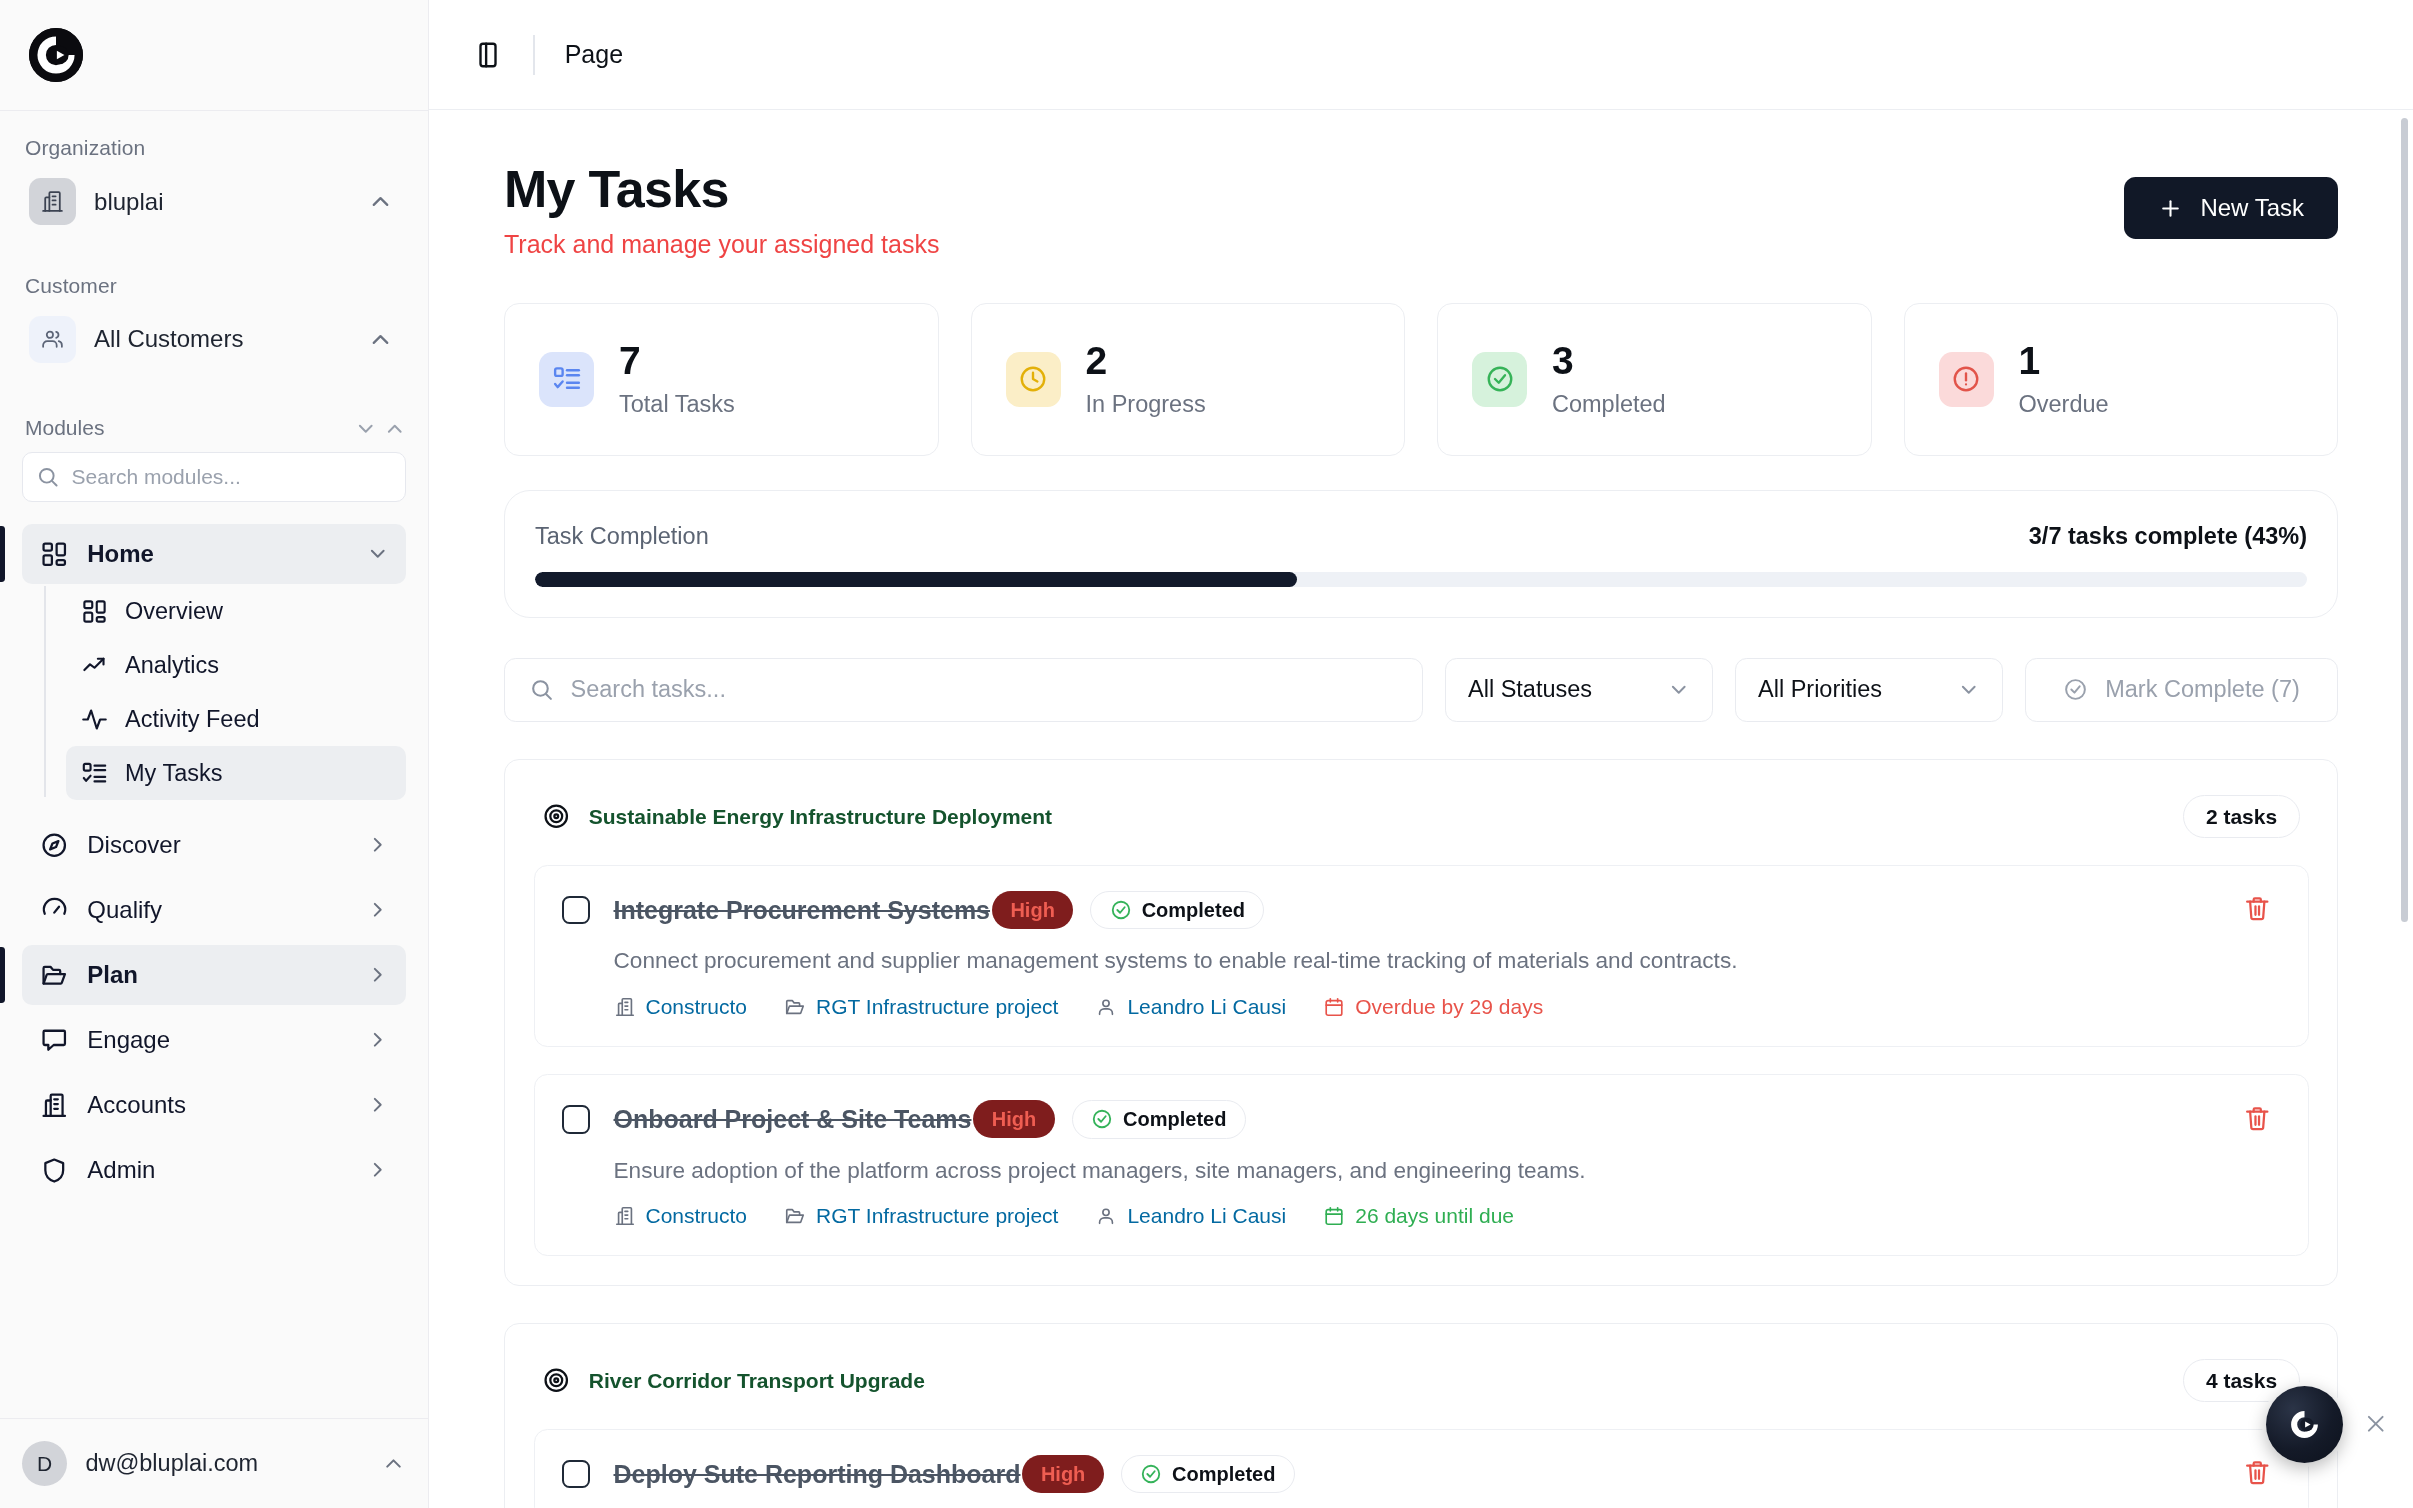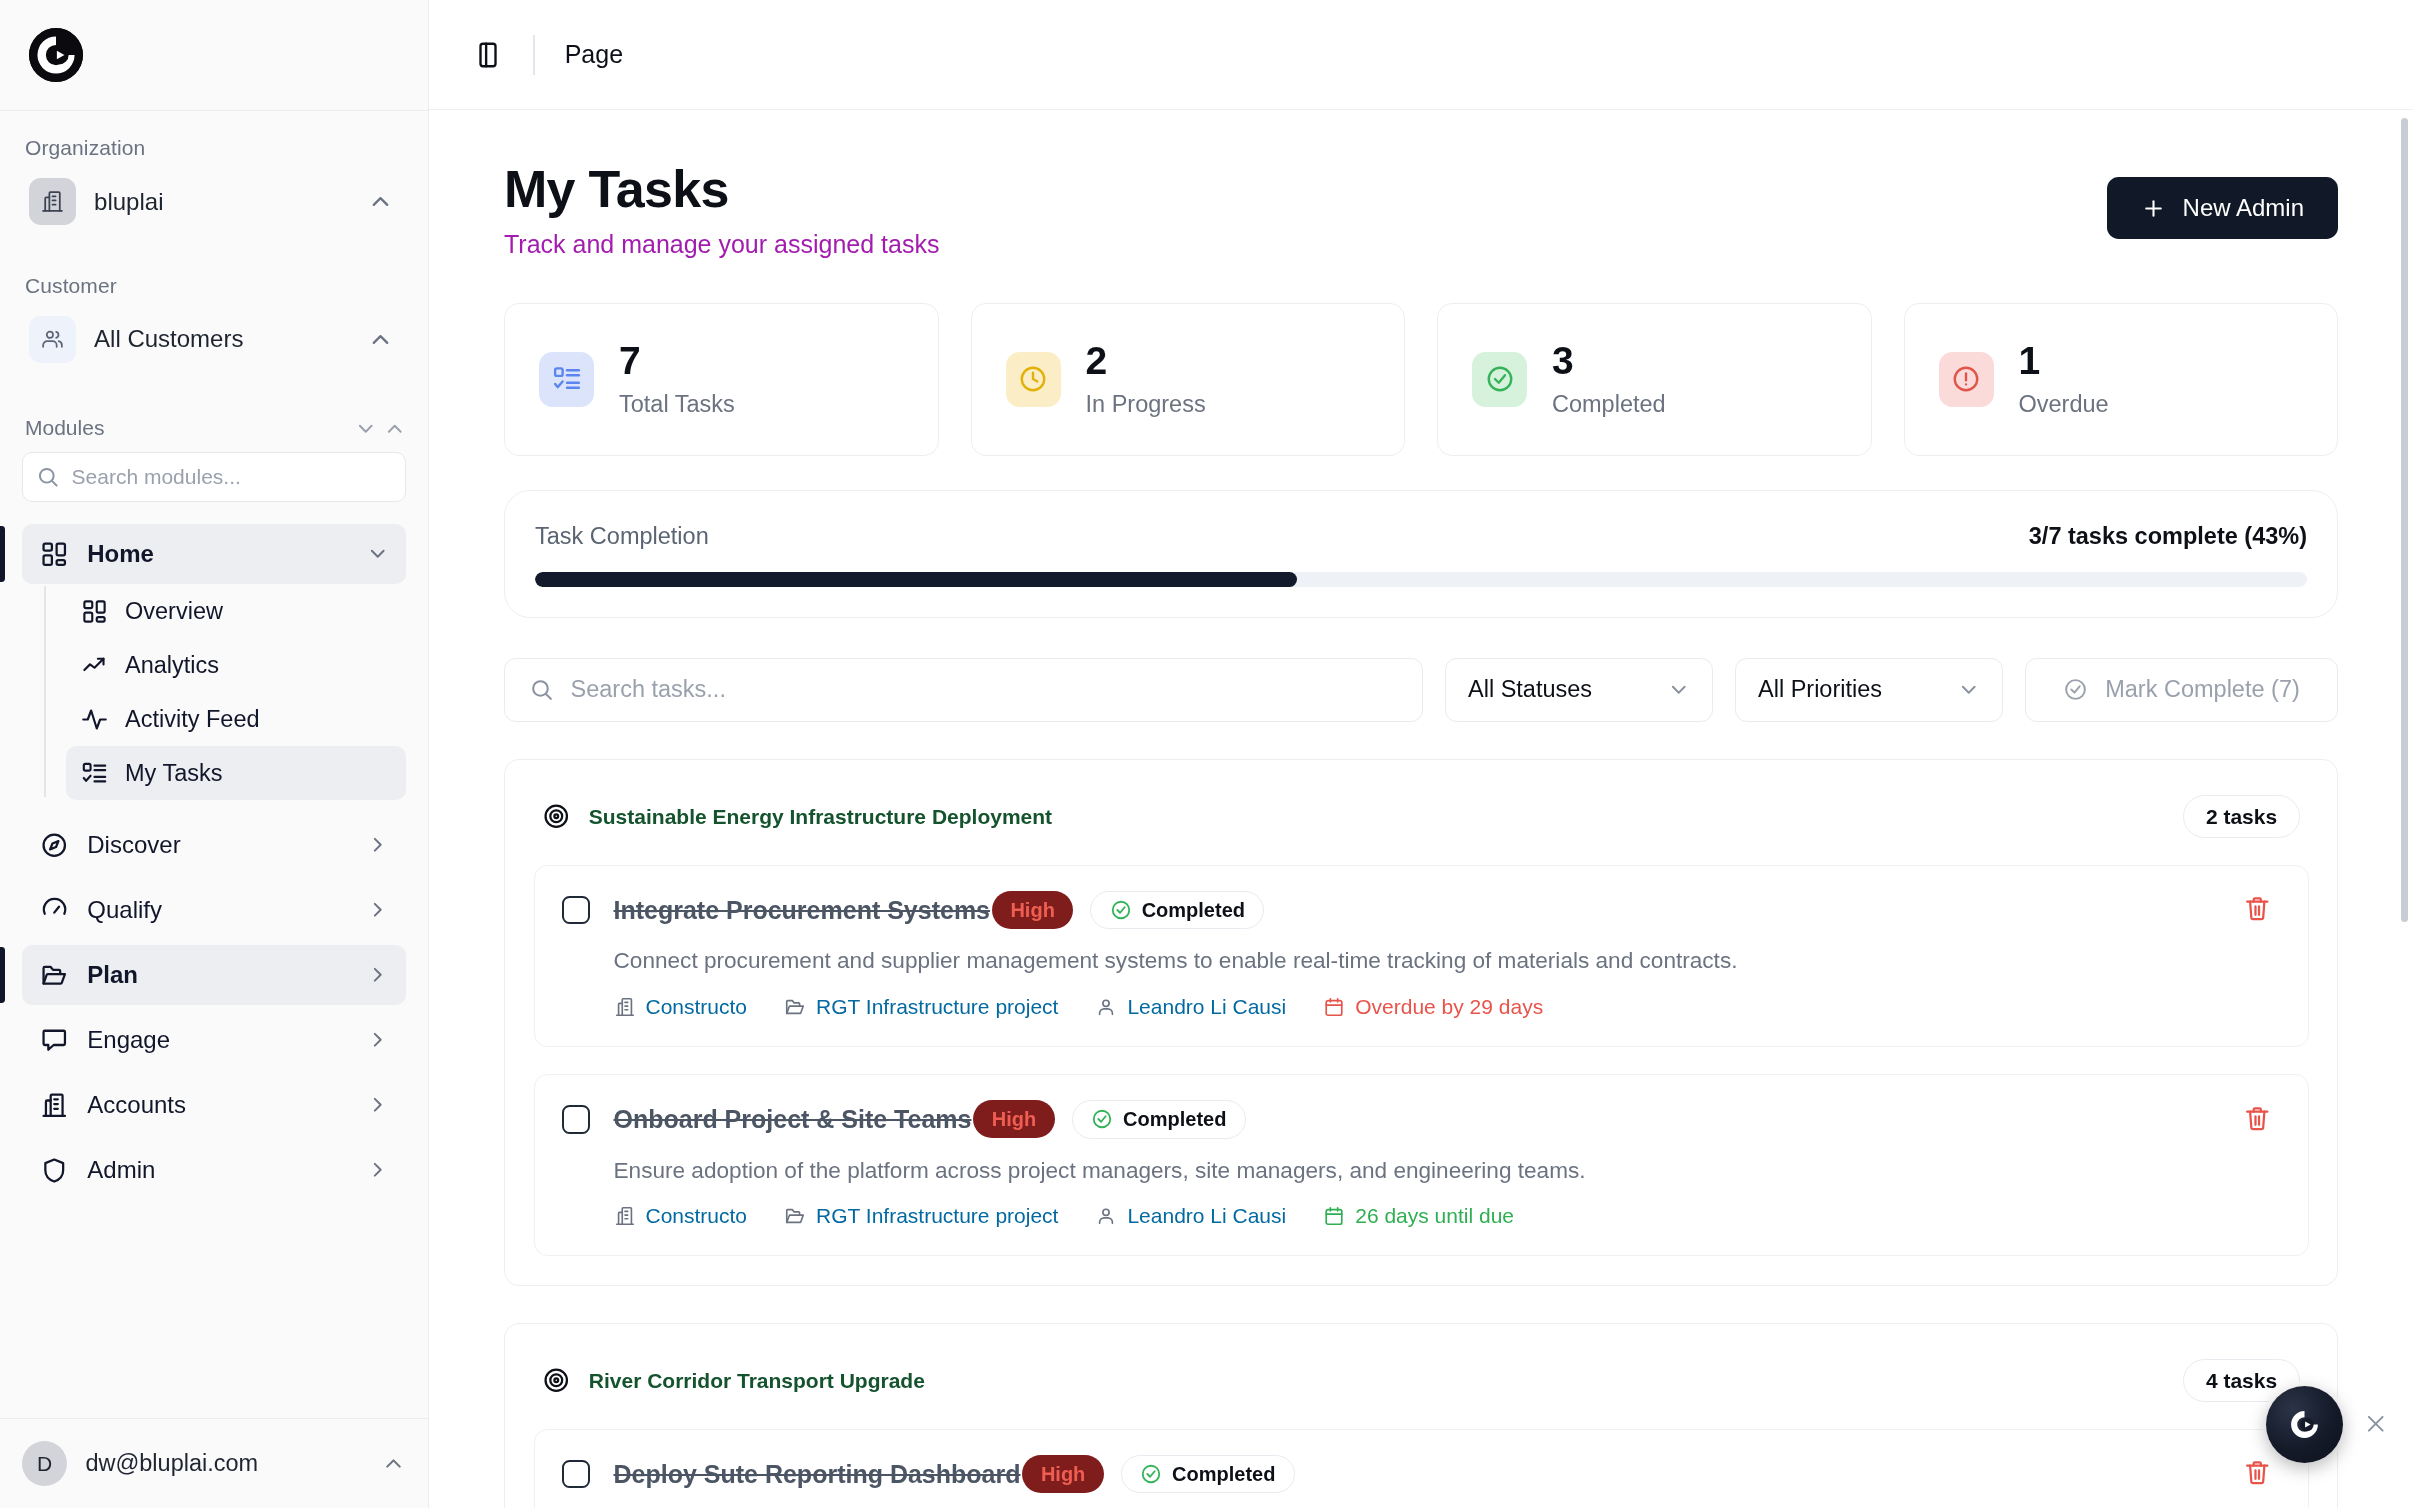--- a/index.html
+++ b/index.html
@@ -136,21 +136,21 @@
   .panel-toggle { width: 30px; height: 30px; color: #0d1117; cursor: pointer; }
   .topbar-div { width: 1.7px; height: 40px; background: #e3e6ec; margin: 0 30px; }
   .topbar-title { font-size: 25px; color: #0d1117; }
 
   .content { flex: 1 1 auto; overflow: hidden; padding: 0 0 0 0; position: relative; }
   .content-inner { padding: 52px 75px 0 75px; }
 
   .page-head { display: flex; align-items: flex-start; }
   .page-head .ph-text { flex: 1 1 auto; }
   .page-title { font-size: 52px; font-weight: 700; color: #0d1117; letter-spacing: -0.7px; line-height: 1.05; }
-  .page-sub { font-size: 25px; color: #a21caf; margin-top: 13.4px; }
+  .page-sub { font-size: 25px; color: #ef4444; margin-top: 13.4px; }
   .btn-new {
     display: flex; align-items: center; justify-content: center;
     background: #111827; color: #fff; border: 0; cursor: pointer;
     height: 62px; padding: 0 34px; border-radius: 11.7px;
     font-size: 24px; font-family: inherit; font-weight: 500;
     margin-top: 15px;
   }
   .btn-new svg { width: 25px; height: 25px; margin-right: 17px; }
 
   .stats { display: flex; gap: 32px; margin-top: 44px; }
@@ -507,21 +507,21 @@
         <div class="page-head">
           <div class="ph-text">
             <div class="page-title">My Tasks</div>
             <div class="page-sub">Track and manage your assigned tasks</div>
           </div>
           <button class="btn-new">
             <svg viewBox="0 0 24 24" fill="none" stroke="currentColor" stroke-width="2" stroke-linecap="round">
                 <line x1="12" y1="5" x2="12" y2="19"></line>
                 <line x1="5" y1="12" x2="19" y2="12"></line>
               </svg>
-            <span>New Admin</span>
+            <span>New Task</span>
           </button>
         </div>
 
         <div class="stats">
 
           <div class="stat-card">
             <div class="stat-ico blue">
               <svg viewBox="0 0 24 24" fill="none" stroke="currentColor" stroke-width="1.9" stroke-linecap="round" stroke-linejoin="round">
                   <rect x="2.5" y="3.5" width="6" height="6" rx="1.4"></rect>
                   <polyline points="2.5 16 4.5 18.5 8.5 14"></polyline>

